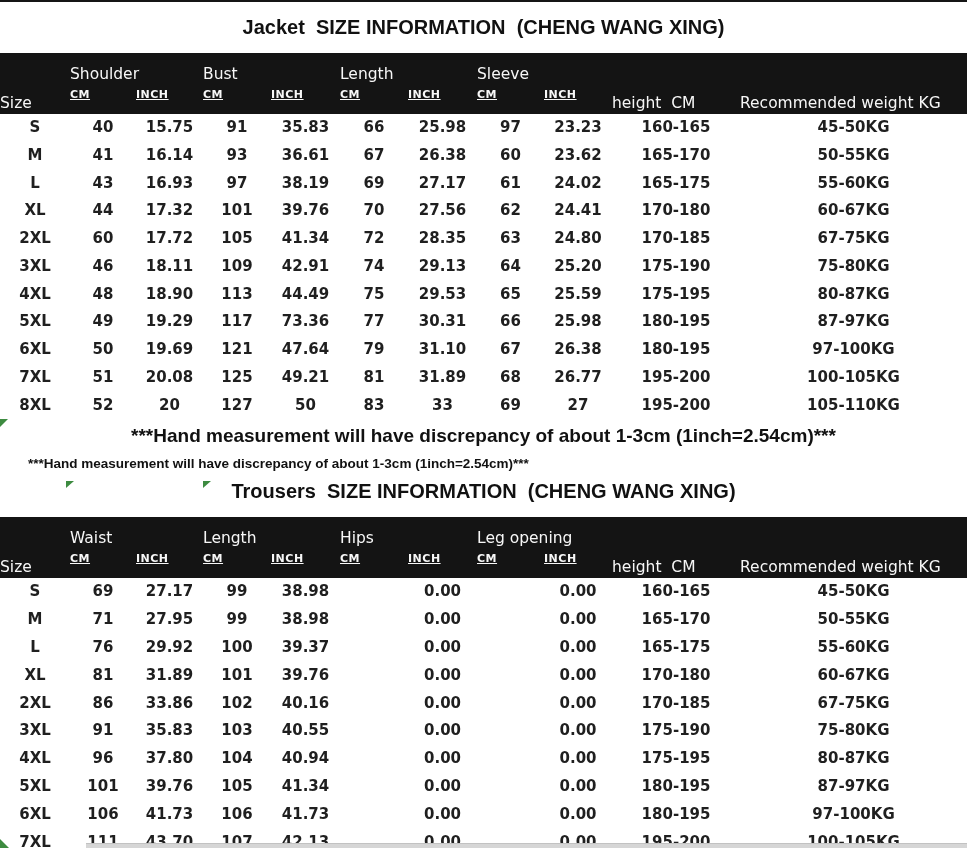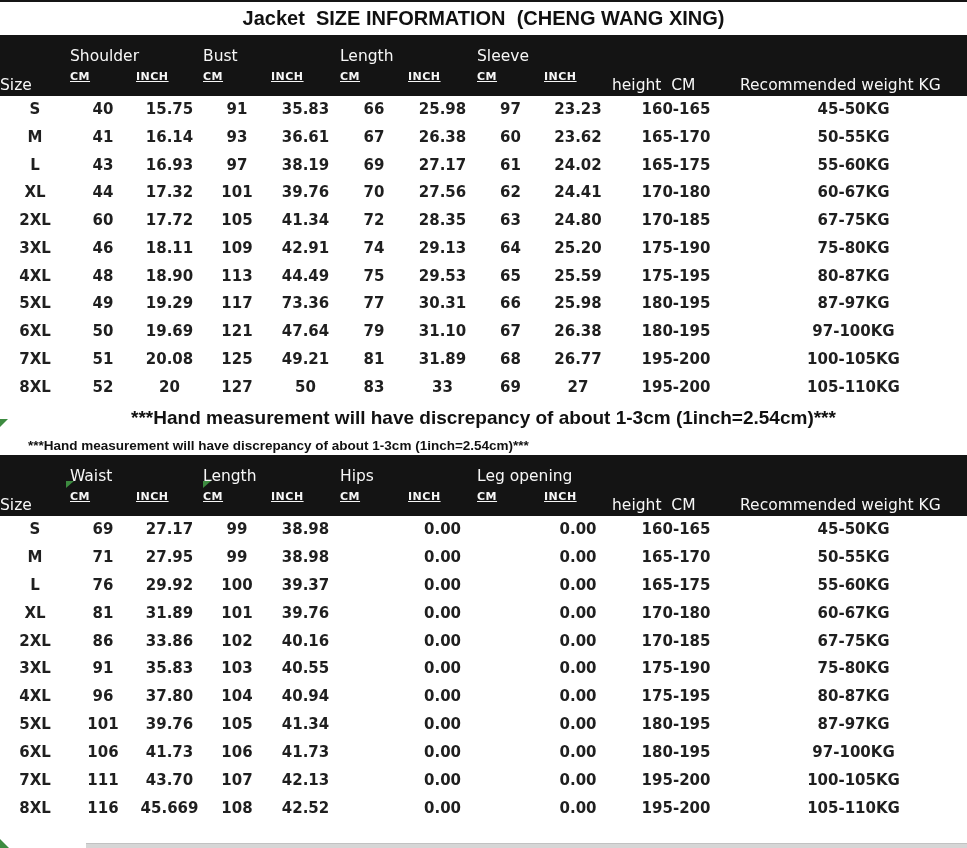--- a/index.html
+++ b/index.html
@@ -5,21 +5,21 @@
   html,body{margin:0;padding:0;}
   body{
     width:967px;height:848px;background:#ffffff;overflow:hidden;
     font-family:"DejaVu Sans","Liberation Sans",sans-serif;
     -webkit-font-smoothing:antialiased;
   }
   .page{position:relative;width:967px;height:848px;background:#ffffff;}
   .top-line{height:2px;background:#151515;}
   .tbl-title{
     text-align:center;font-size:20px;font-weight:600;color:#111;
-    height:27px;line-height:27px;white-space:pre;margin:3px;
+    height:27px;line-height:27px;white-space:pre;margin:12px;
     font-family:"Liberation Sans","DejaVu Sans",sans-serif;
   }
   table.size-table{border-collapse:collapse;table-layout:fixed;width:967px;}
   table.size-table th,table.size-table td{padding:0;margin:0;border:0;}
   thead th{background:#141414;color:#f7f7f7;font-weight:400;text-align:left;white-space:pre;}
   tr.hrow1 th{font-size:15.5px;vertical-align:bottom;padding-bottom:2px;height:30px;}
   tr.hrow2 th{font-size:11px;font-weight:700;vertical-align:top;padding-top:3px;height:26px;letter-spacing:0.5px;text-decoration:underline;}
   th.h-size{font-size:18px;vertical-align:middle;}
   th.h-mid{font-size:16px;vertical-align:middle;font-weight:400;}
   tbody td{
@@ -238,20 +238,21 @@
             <td>105-110KG</td>
           </tr>
         </tbody>
     </table>
   </section>
 
   <p class="note-primary">***Hand measurement will have discrepancy of about 1-3cm (1inch=2.54cm)***</p>
   <p class="note-secondary">***Hand measurement will have discrepancy of about 1-3cm (1inch=2.54cm)***</p>
 
   <section>
+    <h1 class="tbl-title" id="trousers-title">Trousers  SIZE INFORMATION  (CHENG WANG XING)</h1>
     <table class="size-table" id="trousers-table">
       <colgroup>
         <col style="width:70px">
           <col style="width:66px">
           <col style="width:67px">
           <col style="width:68px">
         <col style="width:69px">
           <col style="width:68px">
           <col style="width:69px">
           <col style="width:67px">

